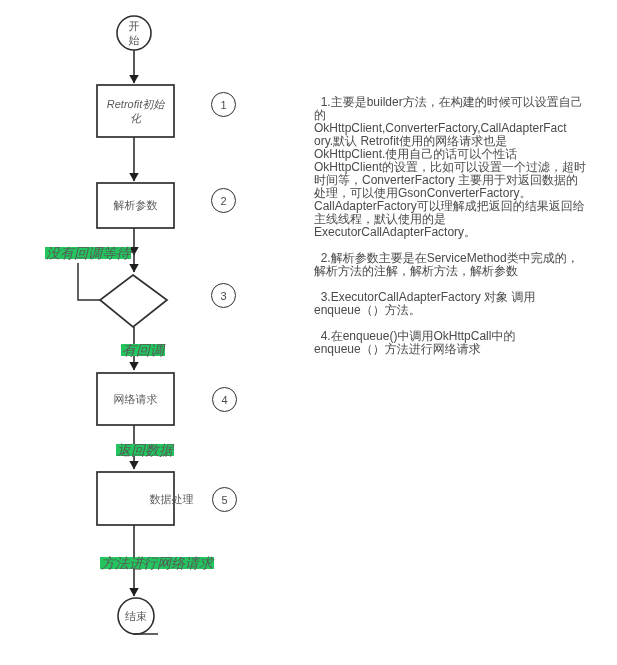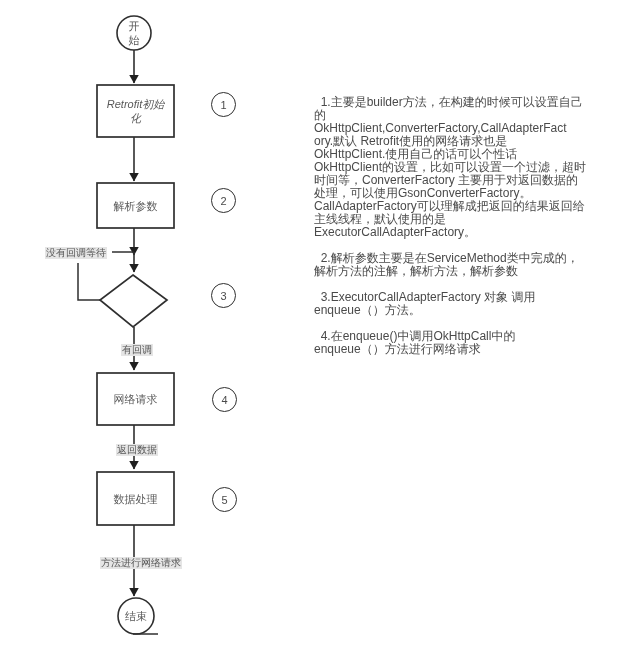--- a/index.html
+++ b/index.html
@@ -7,22 +7,22 @@
     position:relative;width:617px;height:665px;background:#ffffff;
     font-family:"Liberation Sans","DejaVu Sans",sans-serif;overflow:hidden;
   }
   .layer{position:absolute;left:0;top:0;}
   .node-label{
     position:absolute;display:flex;align-items:center;justify-content:center;
     text-align:center;color:#595959;font-size:11px;line-height:14px;
     white-space:pre-line;pointer-events:none;
   }
   .edge-label{
-    position:absolute;color:#595959;font-size:10px;line-height:12px;
-    white-space:nowrap;background:#e5e5e5;padding:0 1px;
+    position:absolute;color:#595959;font-size:14px;line-height:12px;
+    white-space:nowrap;background:#22c55e;padding:0 1px;font-style:italic;
   }
   .badge{
     position:absolute;width:25px;height:25px;border:1.6px solid #2f2f2f;
     border-radius:50%;display:flex;align-items:center;justify-content:center;
     font-size:11px;color:#4a4a4a;background:#ffffff;box-sizing:border-box;
   }
   .notes{
     position:absolute;left:283px;top:96px;width:334px;
     color:#4a4a4a;font-size:12px;line-height:13px;margin-left:31px;
   }
@@ -70,23 +70,23 @@
     <line x1="134" y1="525" x2="134" y2="596" stroke="#2f2f2f" stroke-width="1.6" marker-end="url(#arr)"></line>
 
     <circle cx="136" cy="616" r="18" fill="#ffffff" stroke="#2f2f2f" stroke-width="1.6"></circle>
     <line x1="133" y1="634" x2="158" y2="634" stroke="#2f2f2f" stroke-width="1.5"></line>
   </svg>
 
   <div class="node-label" style="left:114px;top:15px;width:40px;height:36px;">开
 始</div>
   <div class="node-label" style="left:95px;top:85px;width:81px;height:52px;font-style:italic;">Retrofit初始
 化</div>
-  <div class="node-label" style="left:97px;top:183px;width:77px;height:45px;">解析参数</div>
+  <div class="node-label" style="left:97px;top:183px;width:77px;height:45px;font-family:Liberation Mono, monospace;">解析参数</div>
   <div class="node-label" style="left:97px;top:373px;width:77px;height:52px;">网络请求</div>
-  <div class="node-label" style="left:97px;top:472px;width:77px;height:53px;">数据处理</div>
+  <div class="node-label" style="left:97px;top:472px;width:77px;height:53px;padding-left:36px;">数据处理</div>
   <div class="node-label" style="left:116px;top:608px;width:40px;height:16px;">结束</div>
 
   <div class="edge-label" style="left:45px;top:247px;">没有回调等待</div>
   <div class="edge-label" style="left:121px;top:344px;">有回调</div>
   <div class="edge-label" style="left:116px;top:444px;">返回数据</div>
   <div class="edge-label" style="left:100px;top:557px;">方法进行网络请求</div>
 
   <div class="badge" style="left:211px;top:92px;">1</div>
   <div class="badge" style="left:211px;top:188px;">2</div>
   <div class="badge" style="left:211px;top:283px;">3</div>

